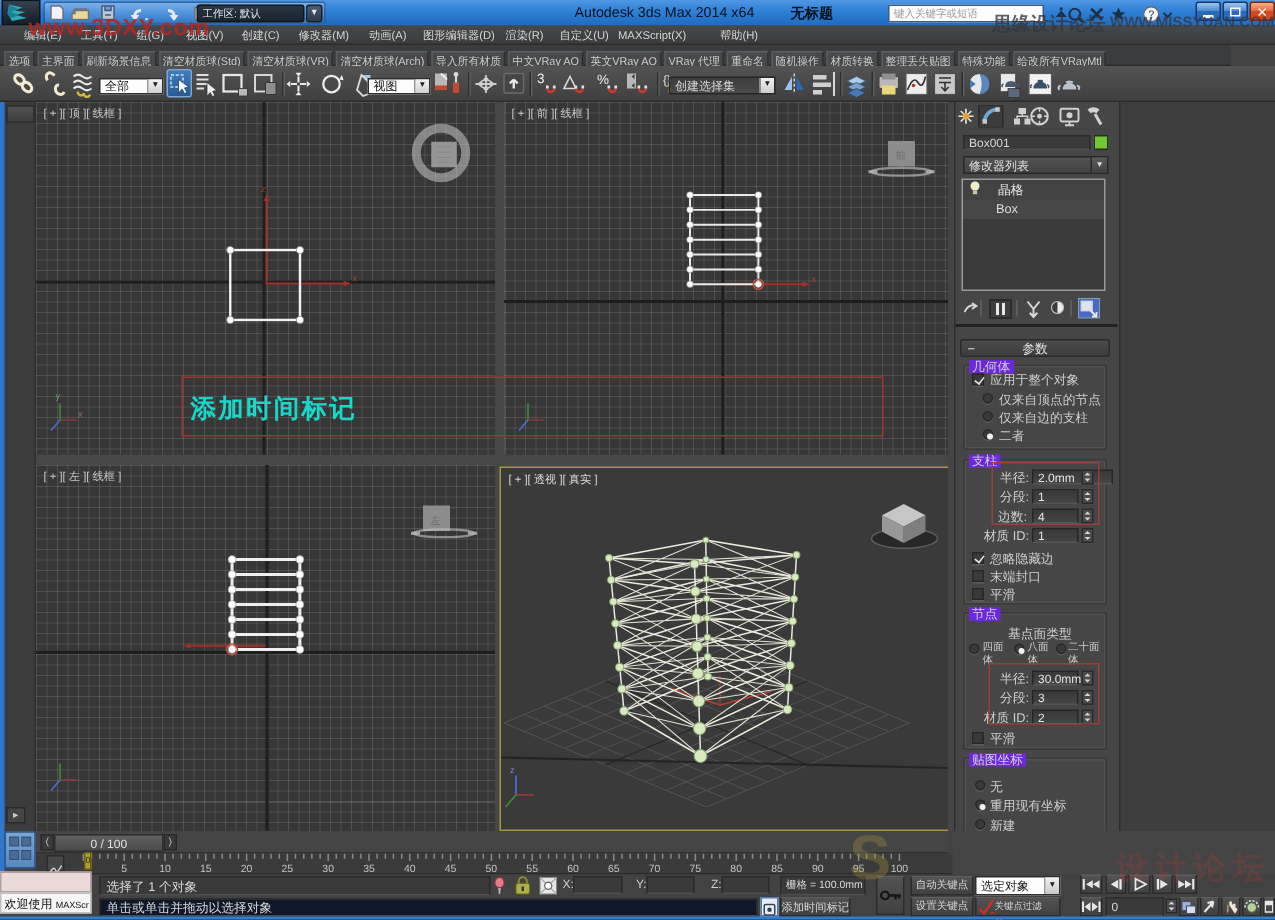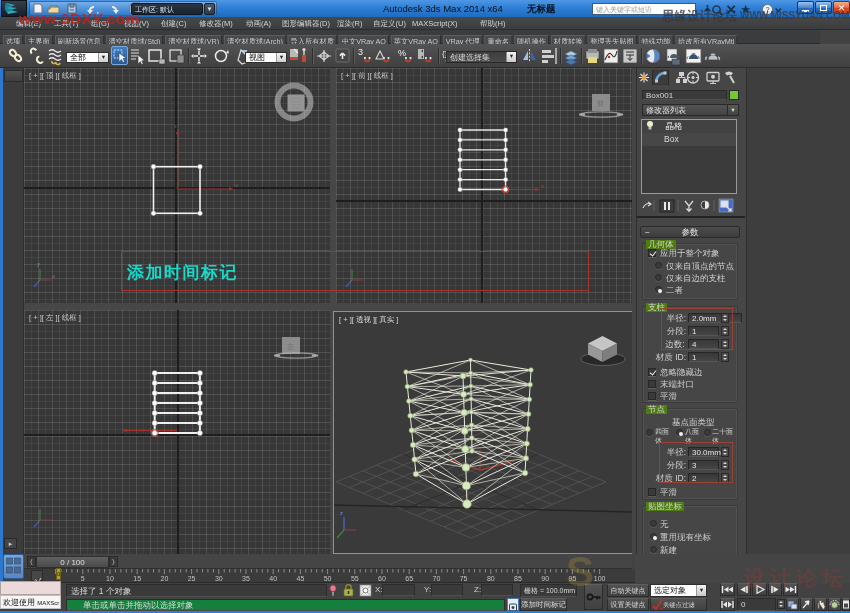--- a/index.html
+++ b/index.html
@@ -10,21 +10,21 @@
   repeating-linear-gradient(to right, rgba(255,255,255,.075) 0 1px, transparent 1px 14px),
   repeating-linear-gradient(to bottom, rgba(255,255,255,.075) 0 1px, transparent 1px 14px),
   repeating-linear-gradient(to right, rgba(255,255,255,.055) 0 1px, transparent 1px 7px),
   repeating-linear-gradient(to bottom, rgba(255,255,255,.055) 0 1px, transparent 1px 7px);}
 .vplabel{position:absolute;left:5px;top:3px;font-size:7.5px;color:#c9c9c9;letter-spacing:0px;}
 .menuitem{position:absolute;top:0;height:14px;line-height:13px;font-size:7.5px;color:#d6d6d6;}
 .sbtn{display:inline-block;height:12px;line-height:11px;padding:0 2px;margin:1px 1px 0 1px;
  background:#47494b;border:1px solid #5c5e60;border-bottom-color:#2e2e2e;border-right-color:#2e2e2e;
  font-size:7.5px;color:#cccccc;white-space:nowrap;}
 .panel-group{position:absolute;border:1px solid #3a3a3a;box-shadow:0 0 0 1px #525252 inset;border-radius:2px;}
-.pg-title{position:absolute;top:-5px;left:4px;background:#4d7c0f;padding:0 2px;font-size:8.5px;color:#d2d2d2;line-height:9px;}
+.pg-title{position:absolute;top:-5px;left:4px;background:#6d28d9;padding:0 2px;font-size:8.5px;color:#d2d2d2;line-height:9px;}
 .cb{position:absolute;width:8px;height:8px;background:#3a3a3a;border:1px solid #282828;box-shadow:0 1px 0 rgba(255,255,255,.12);}
 .cb.ck:before{content:"";position:absolute;left:1.5px;top:0px;width:3px;height:5px;border-right:1.6px solid #ececec;border-bottom:1.6px solid #ececec;transform:rotate(38deg);}
 .rd{position:absolute;width:7px;height:7px;border-radius:50%;background:#3a3a3a;border:1px solid #282828;box-shadow:0 1px 0 rgba(255,255,255,.1);}
 .rd.on:before{content:"";position:absolute;left:1.5px;top:1.5px;width:4px;height:4px;border-radius:50%;background:#f2f2f2;}
 .plab{position:absolute;font-size:8.5px;color:#cfcfcf;line-height:10px;white-space:nowrap;}
 .pfield{position:absolute;height:10px;background:linear-gradient(#383838,#454545);border:1px solid #262626;border-bottom-color:#555;color:#e4e4e4;font-size:8px;line-height:9px;padding-left:3px;white-space:nowrap;}
 .spin{position:absolute;width:8px;height:10px;background:#4a4a4a;border:1px solid #2a2a2a;}
 .spin:before{content:"";position:absolute;left:1px;top:1px;border-left:2.2px solid transparent;border-right:2.2px solid transparent;border-bottom:2.8px solid #d6d6d6;}
 .spin:after{content:"";position:absolute;left:1px;bottom:1px;border-left:2.2px solid transparent;border-right:2.2px solid transparent;border-top:2.8px solid #d6d6d6;}
 .redbox{position:absolute;border:1.5px solid rgba(165,62,52,.9);z-index:30;}
@@ -777,21 +777,21 @@
     </svg></div>
 <div class="bbtn" style="left:828px;top:598px;width:13px;height:13px;"><svg width="11" height="11" viewBox="0 0 11 11">
       <circle cx="5.5" cy="6" r="3.2" fill="#b8d0a0" stroke="#4a6a3a" stroke-width=".8"></circle>
       <path d="M1,6 a4.5,4.5 0 0 1 9,0" fill="none" stroke="#e0e0e0" stroke-width="1" stroke-dasharray="1.5 1"></path>
     </svg></div>
 <div class="bbtn" style="left:842px;top:598px;width:8px;height:13px;"><svg width="6" height="11" viewBox="0 0 6 11">
       <rect x="0.5" y="2" width="5" height="7" fill="none" stroke="#e8e8e8" stroke-width="1"></rect>
       <rect x="0.5" y="2" width="5" height="2.5" fill="#e8e8e8"></rect>
     </svg></div>
 
-<div class="abs" style="left:66px;top:599px;width:439px;height:12px;background:#15803d;border:1px solid #2c2c2c;border-bottom-color:#4a4a4a;color:#d8d8d8;font-size:8.5px;line-height:11px;padding-left:16px;">单击或单击并拖动以选择对象</div>
+<div class="abs" style="left:66px;top:599px;width:439px;height:12px;background:#0f172a;border:1px solid #2c2c2c;border-bottom-color:#4a4a4a;color:#d8d8d8;font-size:8.5px;line-height:11px;padding-left:4px;">单击或单击并拖动以选择对象</div>
 <div class="abs" style="left:507px;top:598px;width:12px;height:13px;background:#e8eef4;border:1px solid #4a7ab4;"><svg width="10" height="11" viewBox="0 0 10 11">
       <rect x="1.5" y="2" width="7" height="7" rx="1" fill="none" stroke="#345" stroke-width="1"></rect>
       <circle cx="5" cy="5.5" r="1.5" fill="#345"></circle>
     </svg></div>
 <div class="bbtn" style="left:520px;top:598px;width:47px;height:13px;line-height:12px;font-size:7.5px;">添加时间标记</div>
 
 <div class="abs" style="left:0;top:611px;width:850px;height:2px;background:#2a7fd8;"></div>
 
 <div class="abs" style="left:19px;top:10px;font-size:15.5px;font-weight:bold;color:rgba(182,38,33,.88);z-index:60;letter-spacing:0.5px;">www.3DXY.com</div>
 <div class="abs" style="left:662px;top:8px;font-size:12.5px;font-weight:bold;color:rgba(55,55,62,.8);z-index:60;">思缘设计论坛</div>

